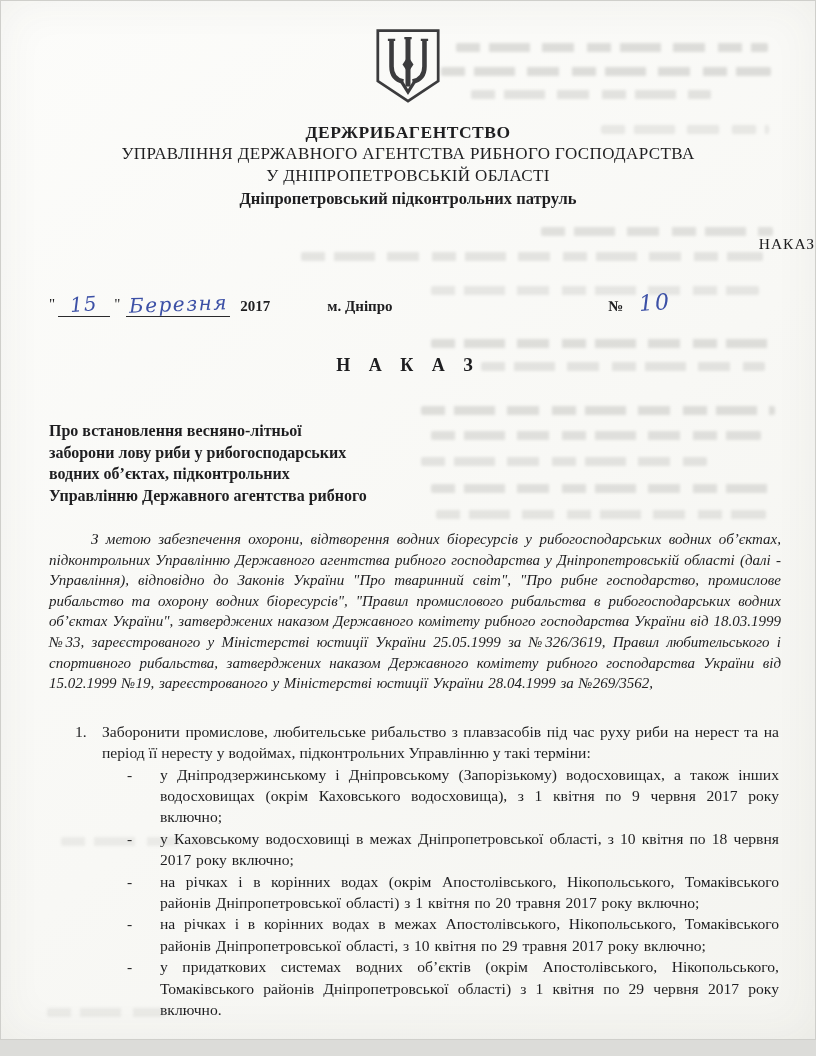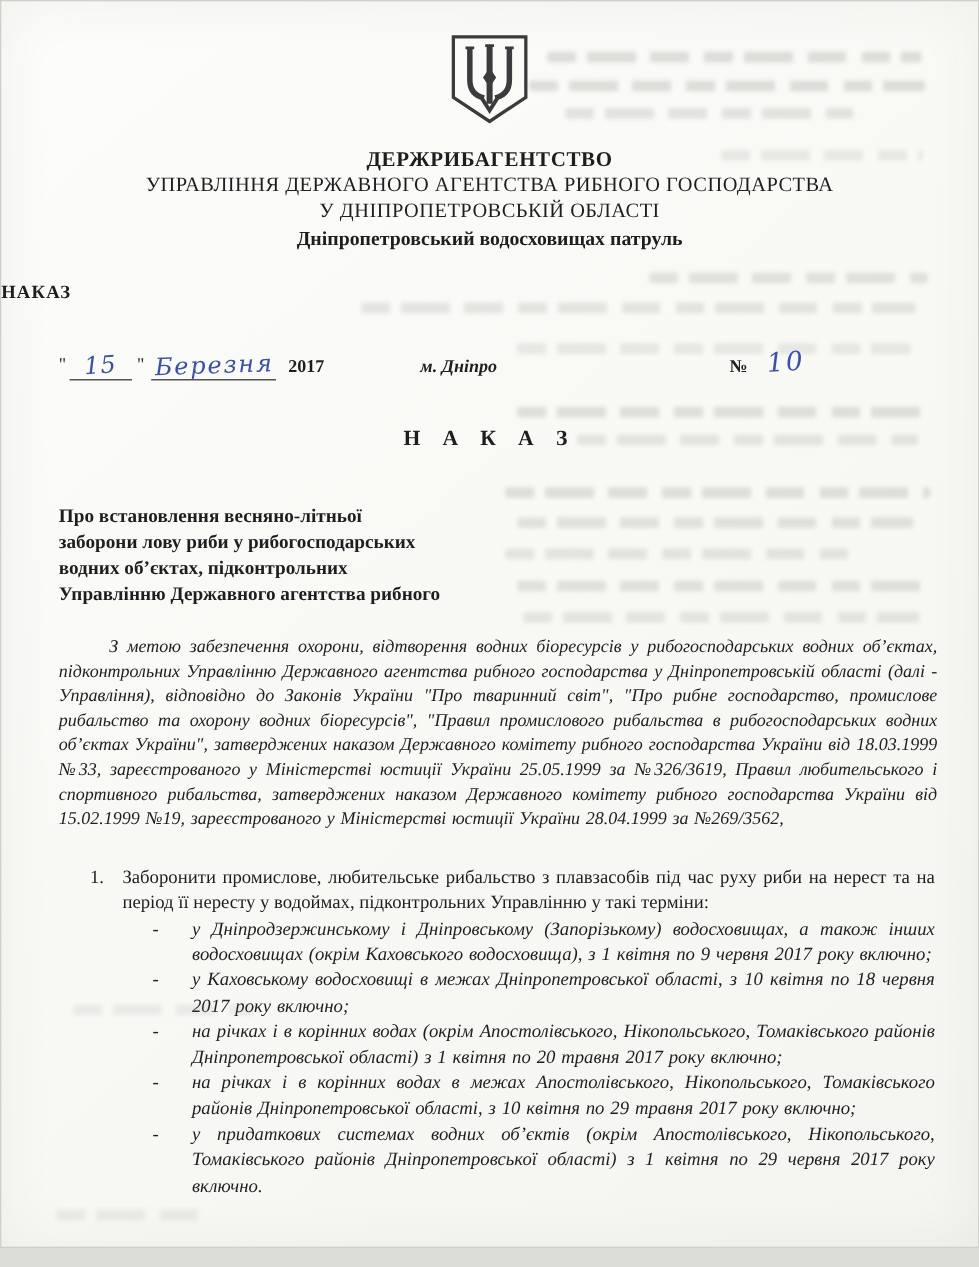--- a/index.html
+++ b/index.html
@@ -29,21 +29,21 @@
   
   .emblem { display:flex; justify-content:center; padding-top:27px; }
   .emblem svg { display:block; }
 
   
   .hdr { text-align:center; line-height:22px; }
   .h-agency { margin-top:7px; font-size:17.5px; font-weight:bold; letter-spacing:.5px; }
   .h-dept { font-size:17px; letter-spacing:.4px; }
   .h-sub { font-size:16.5px; font-weight:bold; margin-top:1px; }
 
-  .nakaz-small { text-align:left; margin-top:25px; font-size:15.5px; font-weight:bold; letter-spacing:1px; }
+  .nakaz-small { text-align:right; margin-top:25px; font-size:15.5px; font-weight:normal; letter-spacing:1px; }
 
   
   .date-row {
     position:relative;
     margin:30px 36px 0 48px;
     height:34px;
     font-size:15px; font-weight:bold;
     display:flex; align-items:flex-end;
   }
   .q { font-weight:normal; font-size:15px; padding:0 3px 4px 0; }
@@ -52,21 +52,21 @@
   .u-day { min-width:52px; }
   .u-month { min-width:104px; }
   .hand {
     font-family:"DejaVu Serif", serif; font-style:italic; font-weight:normal;
     color:#3c50a6;
   }
   .hand-day { font-size:20px; letter-spacing:1px; display:inline-block; transform:rotate(-4deg); }
   .hand-month { font-size:20px; letter-spacing:1.5px; display:inline-block; transform:rotate(-2deg); }
   .hand-no { font-size:22px; letter-spacing:2px; display:inline-block; transform:rotate(-4deg); margin-left:16px; }
   .year { margin-left:10px; padding-bottom:2px;text-align:right; }
-  .city { margin-left:80px; padding-bottom:2px;font-style:italic; }
+  .city { margin-left:57px; padding-bottom:2px; }
   .no-group { margin-left:auto; margin-right:108px; display:flex; align-items:flex-end; padding-bottom:2px; }
 
   .nakaz-big { text-align:center; margin-top:38px; font-size:18px; font-weight:bold; letter-spacing:7px; }
 
   
   .subject { margin:44px 0 0 48px; font-size:16px; font-weight:bold; line-height:21.5px; width:420px; }
 
   
   .preamble {
     margin:23px 24px 0 48px;
@@ -79,21 +79,21 @@
   }
 
   .resolve { margin:22px 0 0 48px; font-size:15.6px; font-weight:bold; letter-spacing:.5px; }
 
   
   .item { display:flex; margin:27px 36px 0 74px; font-size:15.6px; line-height:21.4px; }
   .item-num { width:27px; flex:none; }
   .item-text { flex:1; text-align:justify; }
   .sub { display:flex; margin:0 36px 0 126px; font-size:15.6px; line-height:21.4px; }
   .sub-dash { width:33px; flex:none; }
-  .sub-text { flex:1; text-align:justify; word-spacing:1px;font-style:italic; }
+  .sub-text { flex:1; text-align:justify; word-spacing:1px; }
 </style>
 </head>
 <body>
 
 <div class="page">
 
   <div class="bleed" style="left:455px; top:42px;  width:312px; opacity:.42;"></div>
   <div class="bleed" style="left:440px; top:66px;  width:330px; opacity:.42;"></div>
   <div class="bleed" style="left:470px; top:89px;  width:240px; opacity:.34;"></div>
   <div class="bleed" style="left:600px; top:124px; width:168px; opacity:.26;"></div>
@@ -120,21 +120,21 @@
         <path d="M40 31 L46 40 L40 49 L34 40 Z" fill="#3b3b3d" stroke="none"></path>
         <path d="M33 59 L40 70 L47 59" stroke-width="3.5"></path>
         <path d="M18 13 H26 M54 13 H62 M36 11 H44" stroke-width="2.5"></path>
       </svg>
     </span>
   </div>
 
   <div class="hdr h-agency">ДЕРЖРИБАГЕНТСТВО</div>
   <div class="hdr h-dept">УПРАВЛІННЯ ДЕРЖАВНОГО АГЕНТСТВА РИБНОГО  ГОСПОДАРСТВА</div>
   <div class="hdr h-dept">У ДНІПРОПЕТРОВСЬКІЙ ОБЛАСТІ</div>
-  <div class="hdr h-sub">Дніпропетровський водосховищах патруль</div>
+  <div class="hdr h-sub">Дніпропетровський підконтрольних патруль</div>
 
   <div class="nakaz-small">НАКАЗ</div>
 
   <div class="date-row">
     <span class="q">"</span>
     <span class="u-line u-day"><span class="hand hand-day">15</span></span>
     <span class="q q2">"</span>
     <span class="u-line u-month"><span class="hand hand-month">Березня</span></span>
     <span class="year">2017</span>
     <span class="city">м. Дніпро</span>

